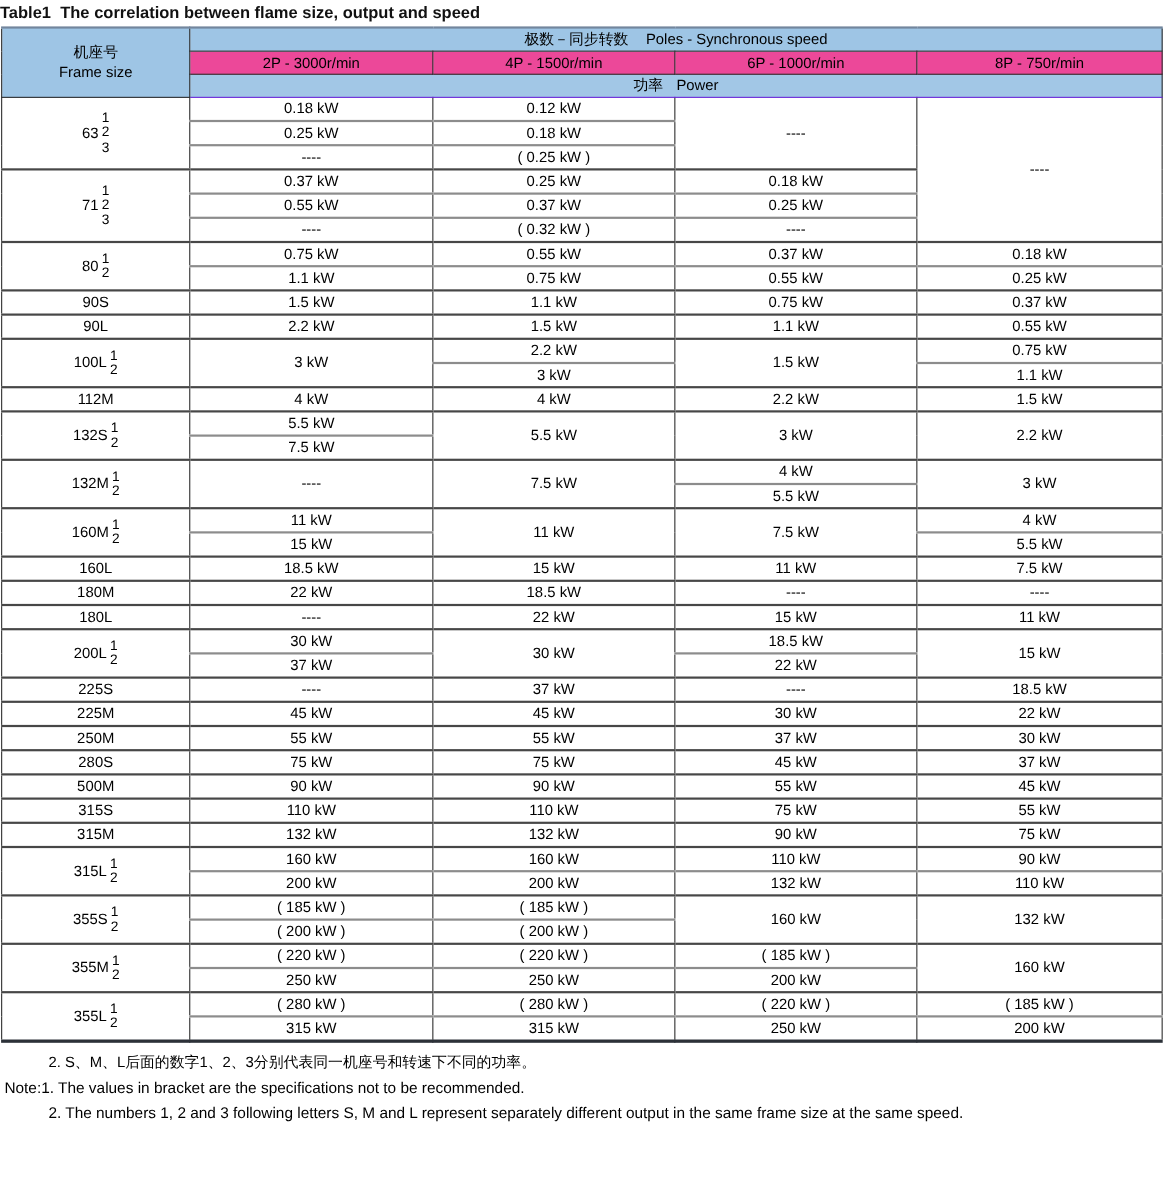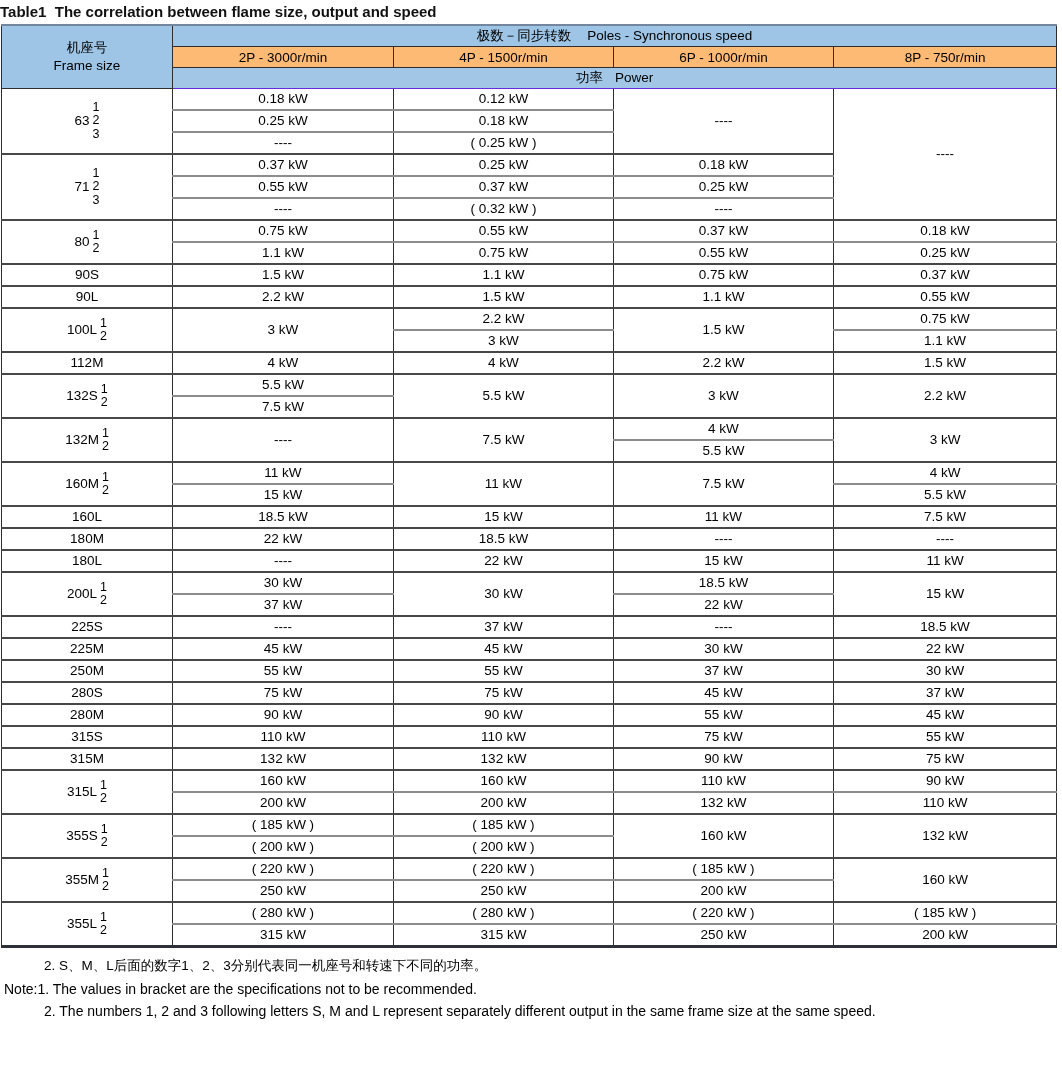--- a/index.html
+++ b/index.html
@@ -25,21 +25,21 @@
   col.c-4p { width:220px; }
   col.c-6p { width:220px; }
   col.c-8p { width:223px; }
   th, td {
     border-left:1px solid #2e2e2e; border-right:1px solid #2e2e2e;
     padding:0; text-align:center; font-weight:normal; font-size:13.5px;
     vertical-align:middle;
   }
   thead th { height:20px; }
   thead tr.h1 th { background:#9ec5e5; border-bottom:1px solid #2e2e2e; }
-  thead tr.h2 th { background:#fdba74; border-bottom:1px solid #2e2e2e; }
+  thead tr.h2 th { background:#ec4899; border-bottom:1px solid #2e2e2e; }
   thead tr.h3 th { background:#a2c7e6; border-bottom:1px solid #6d28d9; }
   th.frameh {
     background:#a5cae8; border-bottom:3px solid #1f2d47; line-height:1.35; font-size:13.5px;
   }
   .hgap { display:inline-block; width:16px; }
   .pgap { display:inline-block; width:12px; }
   tbody td { height:20px; line-height:1.1; }
   tbody tr.ir td { border-top:2px solid #8c8c8c; }
   tbody tr.gs td { border-top:2px solid #474747; }
   td.frame .fwrap { display:inline-flex; align-items:center; gap:3px; }
@@ -319,21 +319,21 @@
           <td class="frame" rowspan="1"><span class="fwrap">
               <span class="flabel">280S</span>
             </span></td>
           <td>75 kW</td>
           <td>75 kW</td>
           <td>45 kW</td>
           <td>37 kW</td>
         </tr>
         <tr class="gs">
           <td class="frame" rowspan="1"><span class="fwrap">
-              <span class="flabel">280M</span>
+              <span class="flabel">500M</span>
             </span></td>
           <td>90 kW</td>
           <td>90 kW</td>
           <td>55 kW</td>
           <td>45 kW</td>
         </tr>
         <tr class="gs">
           <td class="frame" rowspan="1"><span class="fwrap">
               <span class="flabel">315S</span>
             </span></td>

